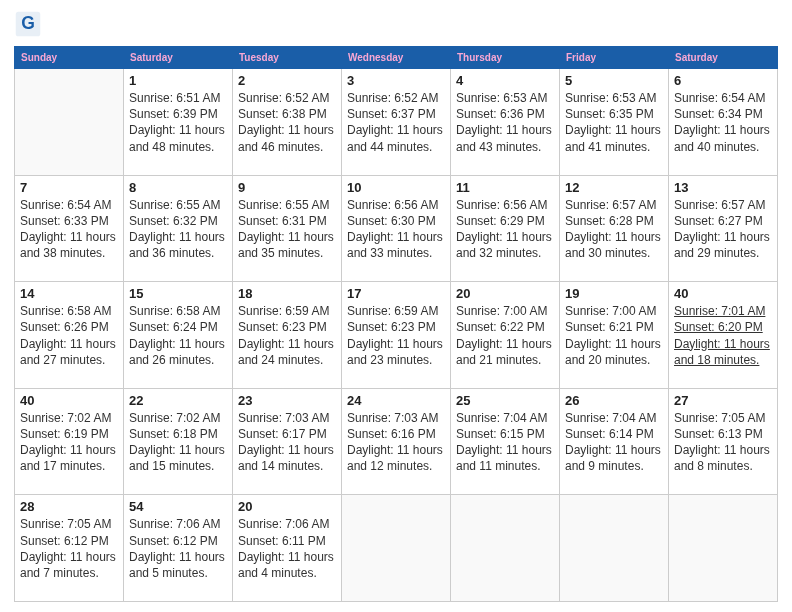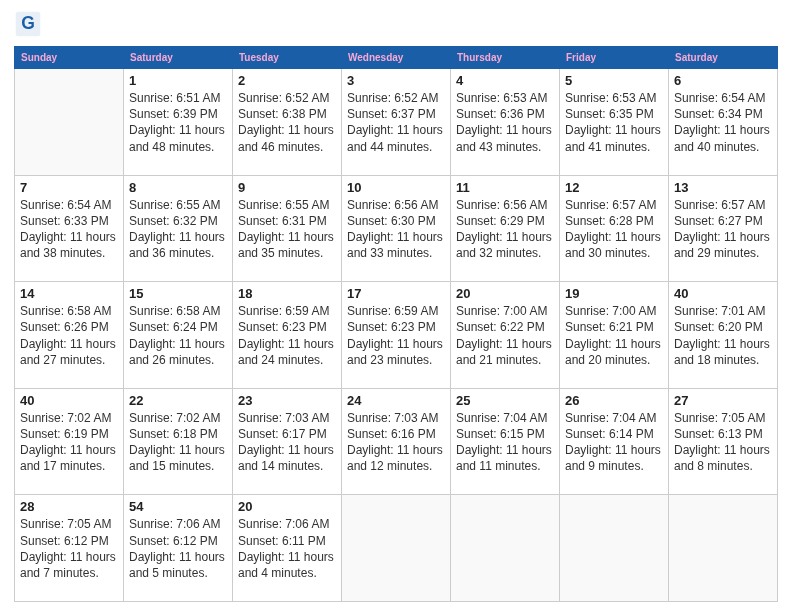--- a/index.html
+++ b/index.html
@@ -261,21 +261,21 @@
           </td>
           <td>
             <div class="day-num">19</div>
             <div class="cell-text" style="white-space: pre-line;">Sunrise: 7:00 AM
 Sunset: 6:21 PM
 Daylight: 11 hours
 and 20 minutes.</div>
           </td>
           <td>
             <div class="day-num">40</div>
-            <div class="cell-text" style="white-space: pre-line;">Sunrise: 7:01 AM
+            <div class="cell-text" style="white-space: pre-line; text-decoration: underline;">Sunrise: 7:01 AM
 Sunset: 6:20 PM
 Daylight: 11 hours
 and 18 minutes.</div>
           </td>
         </tr>
         <tr>
           <td>
             <div class="day-num">40</div>
             <div class="cell-text" style="white-space: pre-line;">Sunrise: 7:02 AM
 Sunset: 6:19 PM

